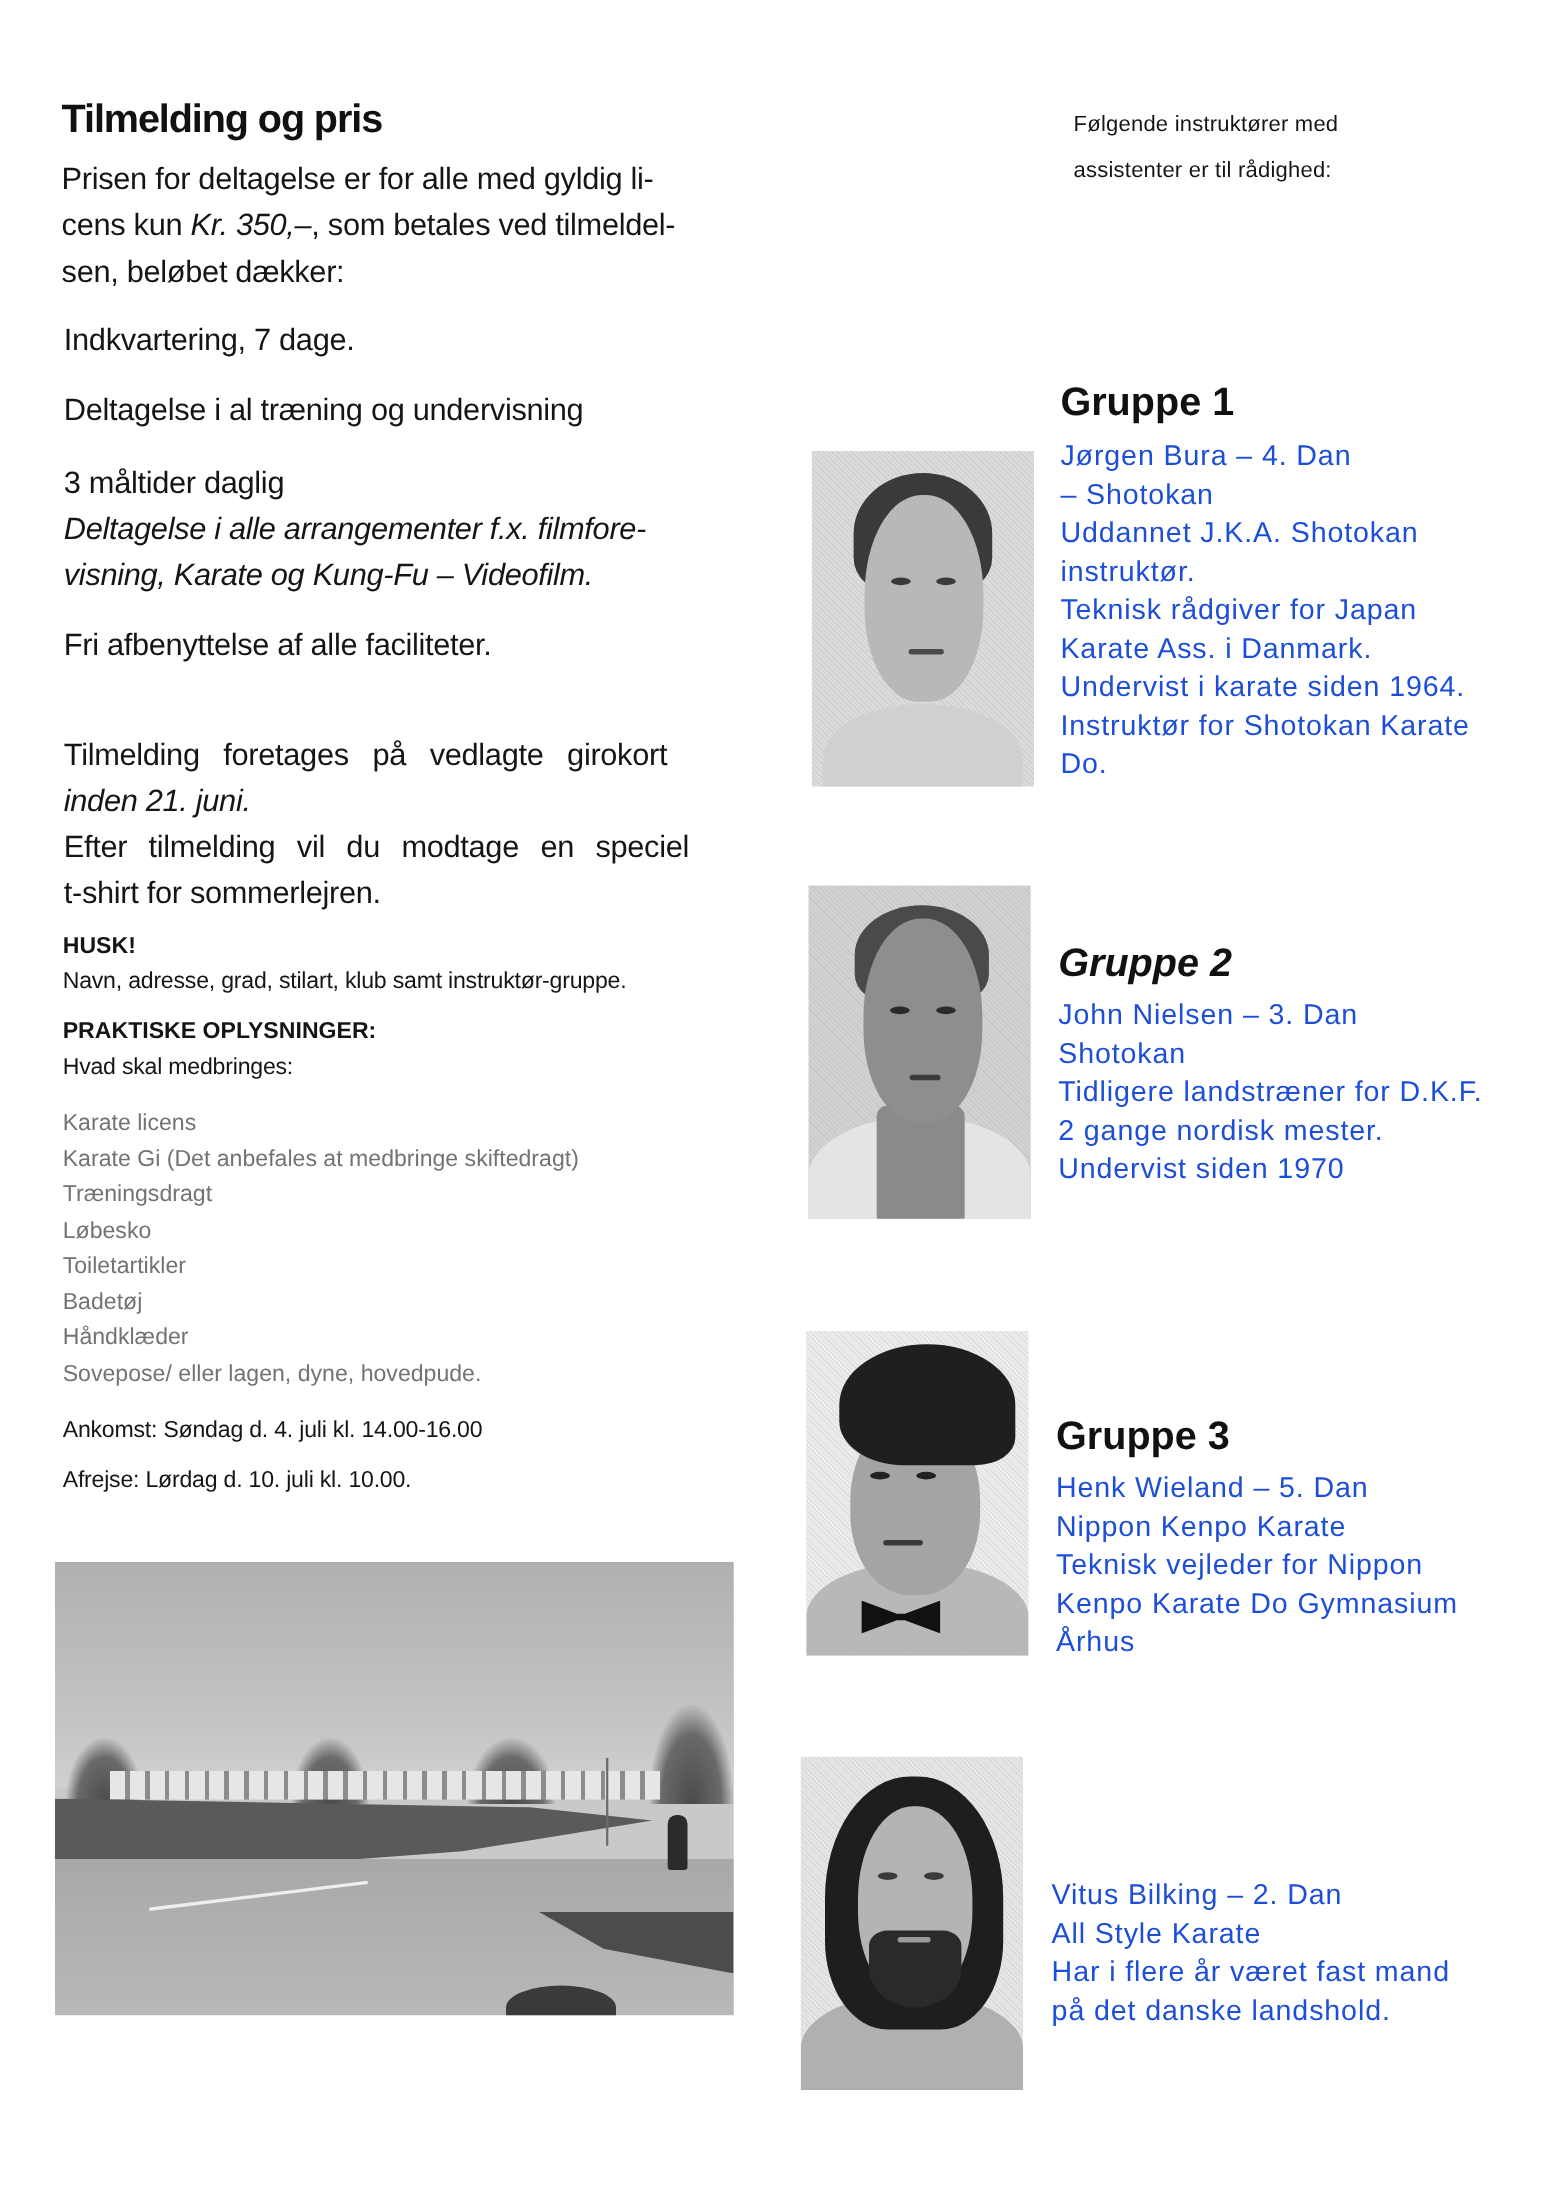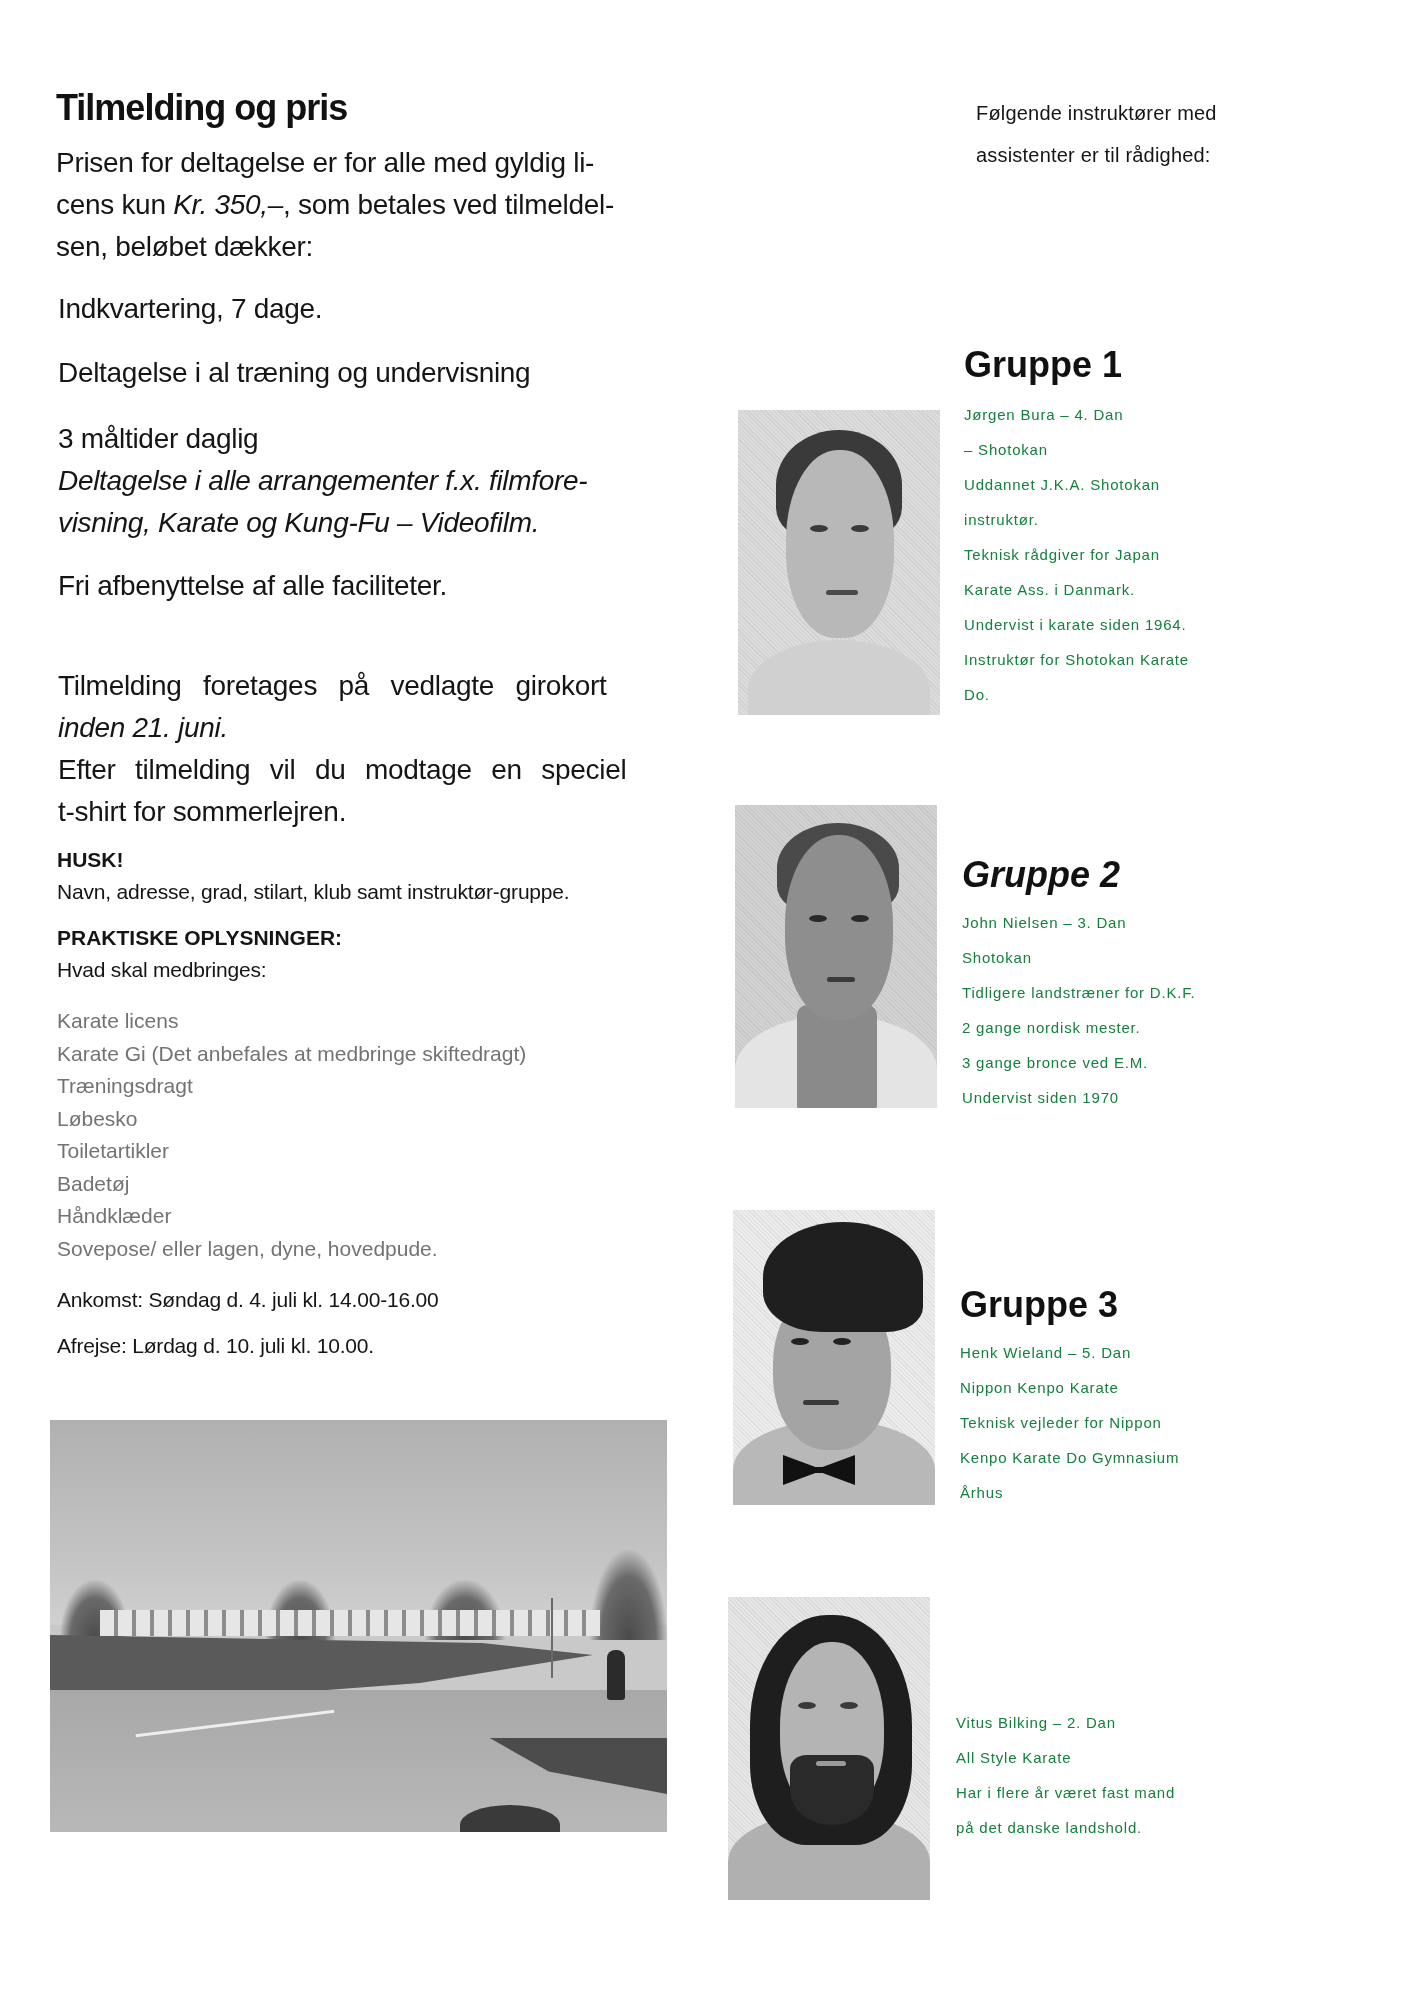--- a/index.html
+++ b/index.html
@@ -55,23 +55,23 @@
 
     
     .group-heading {
       font-weight: bold;
       font-size: 36px;
       line-height: 40px;
       color: #111;
       letter-spacing: 0px;
     }
     .group-body {
-      font-size: 15px;
+      font-size: 26px;
       line-height: 35px;
-      color: #15803d;
+      color: #1d4ed8;
       letter-spacing: 0.8px;
     }
     .group-body div { white-space: nowrap; }
 
     
     .photo {
       position: absolute;
       background:
         radial-gradient(ellipse at 50% 40%, rgba(255,255,255,0.0) 0%, rgba(0,0,0,0.0) 60%),
         repeating-linear-gradient(45deg, rgba(0,0,0,0.06) 0 1px, rgba(255,255,255,0) 1px 3px),
@@ -261,21 +261,20 @@
   <div class="eye" style="left:116px; top:110px; background:#2a2a2a;"></div>
   <div class="mouth" style="left:92px; top:172px; width:28px; background:#3a3a3a;"></div>
 </div>
 <div class="abs" style="left:962px; top:855px; width:420px;">
   <h2 class="group-heading" style="margin:0 0 10px 0;font-style:italic;">Gruppe 2</h2>
   <div class="group-body">
     <div>John Nielsen – 3. Dan</div>
     <div>Shotokan</div>
     <div>Tidligere landstræner for D.K.F.</div>
     <div>2 gange nordisk mester.</div>
-    <div>3 gange bronce ved E.M.</div>
     <div>Undervist siden 1970</div>
   </div>
 </div>
 
 <div class="photo" style="left:733px; top:1210px; width:202px; height:295px; background-color:#ececec;">
   <div class="shoulders" style="left:0px; top:210px; width:202px; height:100px; background:#b8b8b8;"></div>
   <div class="head" style="left:40px; top:75px; width:118px; height:165px; background:#a4a4a4;"></div>
   <div class="hair" style="left:30px; top:12px; width:160px; height:110px; background:#1f1f1f; border-radius:55% 55% 25% 40%;"></div>
   <div class="eye" style="left:58px; top:128px; background:#222;"></div>
   <div class="eye" style="left:100px; top:128px; background:#222;"></div>

